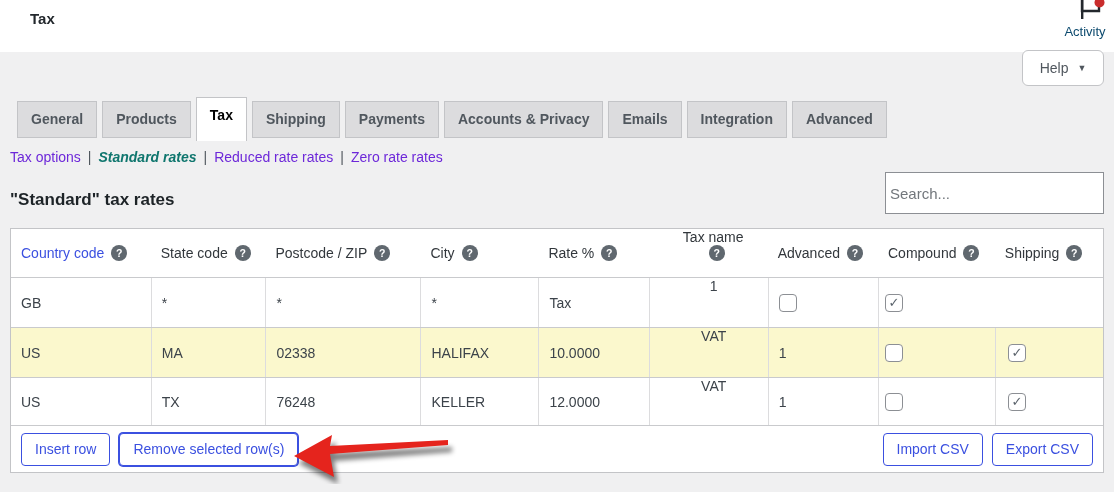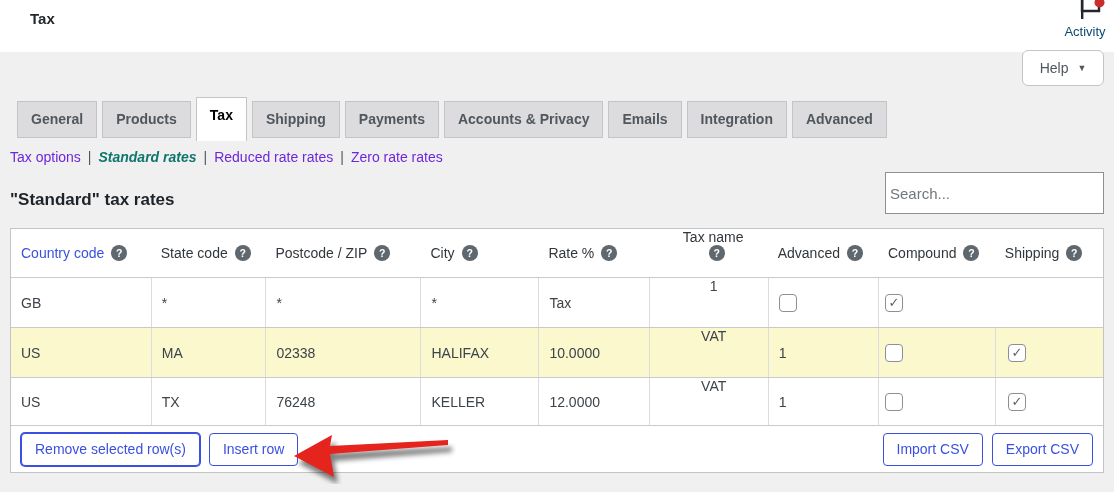--- a/index.html
+++ b/index.html
@@ -225,22 +225,22 @@
           <span class="cbx"></span>
         </div>
       <div class="cell">
           <span class="cbx checked">
             <span class="mark">✓</span>
           </span>
         </div>
     </div>
 
     <div class="tfoot">
+      <button class="btn">Insert row</button>
       <button class="btn focused">Remove selected row(s)</button>
-      <button class="btn">Insert row</button>
       <div class="spacer"></div>
       <button class="btn">Import CSV</button>
       <button class="btn">Export CSV</button>
     </div>
   </div>
 
   <svg class="arrow-svg" width="170" height="56" viewBox="0 0 170 56">
     <defs>
       <filter id="ashadow" x="-40%" y="-40%" width="180%" height="180%">
         <feGaussianBlur stdDeviation="2.6"></feGaussianBlur>

